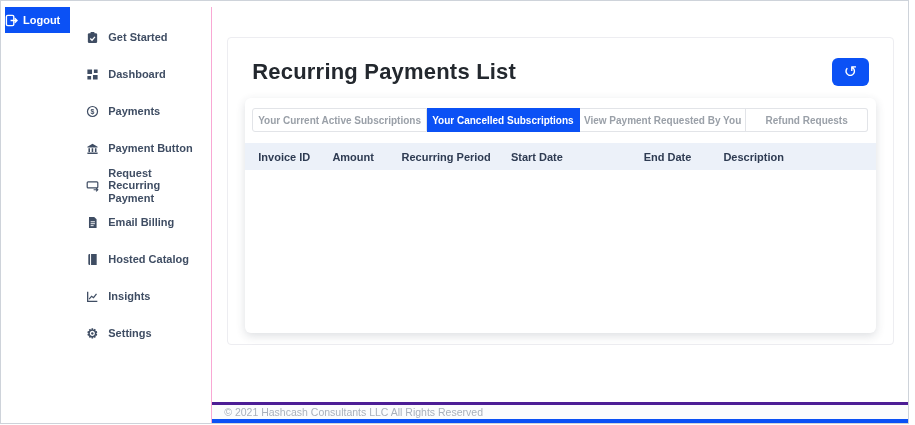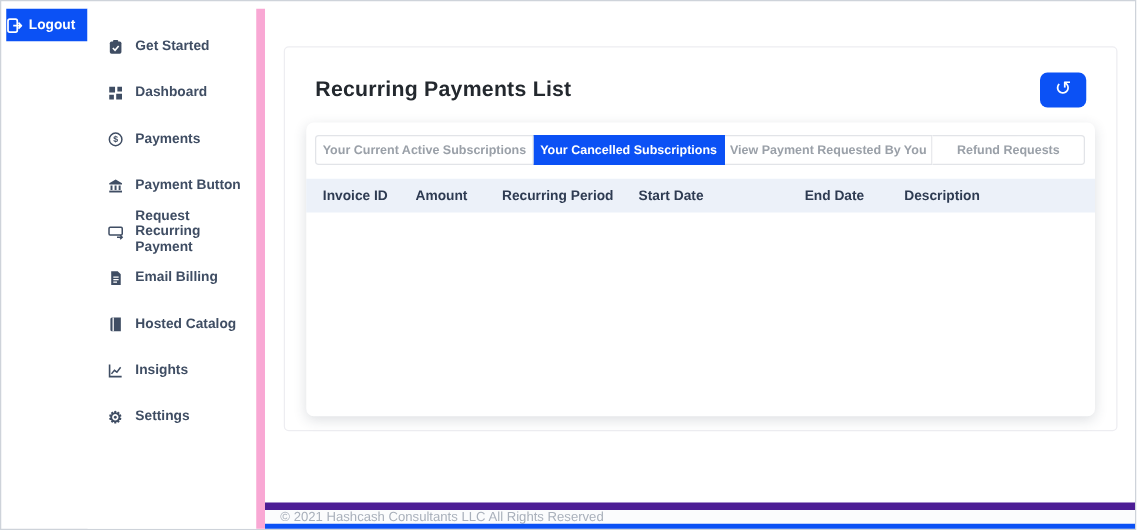--- a/index.html
+++ b/index.html
@@ -15,36 +15,36 @@
   .topbar { height: 26px; flex: none; background: var(--blue);
             display: flex; align-items: center; justify-content: flex-end; padding-right: 10px; }
   .logout-btn { display: flex; align-items: center; gap: 5px; color: #fff;
                 font-size: 11px; font-weight: 700; cursor: pointer; }
 
   
   .body { flex: 1; display: flex; min-height: 0; }
 
   
   .sidebar { width: 142px; flex: none; background: #fff;
-             border-right: 7px solid #f9a8d4; padding-top: 12px; }
+             border-right: 1px solid #f9a8d4; padding-top: 12px; }
   .side-item { height: 37px; display: flex; align-items: center; gap: 9px;
                padding: 0 6px 0 15px; font-size: 11px; font-weight: 700;
                color: #3f4d63; cursor: pointer; line-height: 1.15; }
   .side-item .ic { flex: none; width: 14px; height: 14px; display: flex;
                    align-items: center; justify-content: center; }
   .side-item.active { background: var(--blue); color: #fff; }
 
   
   .main { flex: 1; min-width: 0; background: #fff; display: flex; flex-direction: column; }
 
   .panel { margin: 30px 14px 0 15px; height: 308px; flex: none;
            border: 1px solid #ededf1; border-radius: 4px; background: #fff;
            padding: 20px 17px 0; }
   .panel-head { display: flex; align-items: center; justify-content: space-between; padding: 0 7px; }
-  .page-title { font-size: 17px; font-weight: 700; color: #23282e; letter-spacing: .2px; }
+  .page-title { font-size: 22px; font-weight: 700; color: #23282e; letter-spacing: .2px; }
   .history-btn { width: 37px; height: 28px; border: none; border-radius: 6px;
                  background: var(--blue); color: #fff; font-size: 16px; line-height: 1;
                  display: flex; align-items: center; justify-content: center; cursor: pointer; }
 
   .card { margin-top: 12px; height: 235px; background: #fff; border-radius: 6px;
           box-shadow: 0 3px 10px rgba(45,55,75,.16); padding-top: 10px; }
 
   .tabs { display: flex; margin: 0 8px 0 7px; height: 24px; }
   .tab { display: flex; align-items: center; justify-content: center;
          font-size: 10px; font-weight: 700; color: #9aa0a8; background: #fff;
@@ -54,21 +54,21 @@
   .tab.active { background: var(--blue); border-color: var(--blue); color: #fff; }
   .tab-0 { flex: 1.43; } .tab-1 { flex: 1.26; } .tab-2 { flex: 1.37; } .tab-3 { flex: 1.0; }
 
   .thead { margin-top: 11px; height: 27px; background: var(--thead-bg);
            display: grid; align-items: center; padding-left: 13px;
            grid-template-columns: 12% 11.2% 17.7% 21.5% 12.9% 11.8% 1fr;
            font-size: 11px; font-weight: 700; color: #2e3b52; }
   .tbody { height: 165px; }
 
   .spacer { flex: 1; }
-  .footer { flex: none; height: 17px; background: #fbfcfd; border-top: 6px solid #4c1d95;
+  .footer { flex: none; height: 17px; background: #fbfcfd; border-top: 3px solid #4c1d95;
             display: flex; align-items: center; padding-left: 12px;
             font-size: 10.5px; color: #a9b0bb; }
   .bottom-strip { flex: none; height: 4px; background: var(--blue); }
 
   svg.ic-svg { display: block; }
 </style>
 </head>
 <body>
 
 <div class="frame" style="--blue:#0b51f5; --thead-bg:#ecf1f9;">

